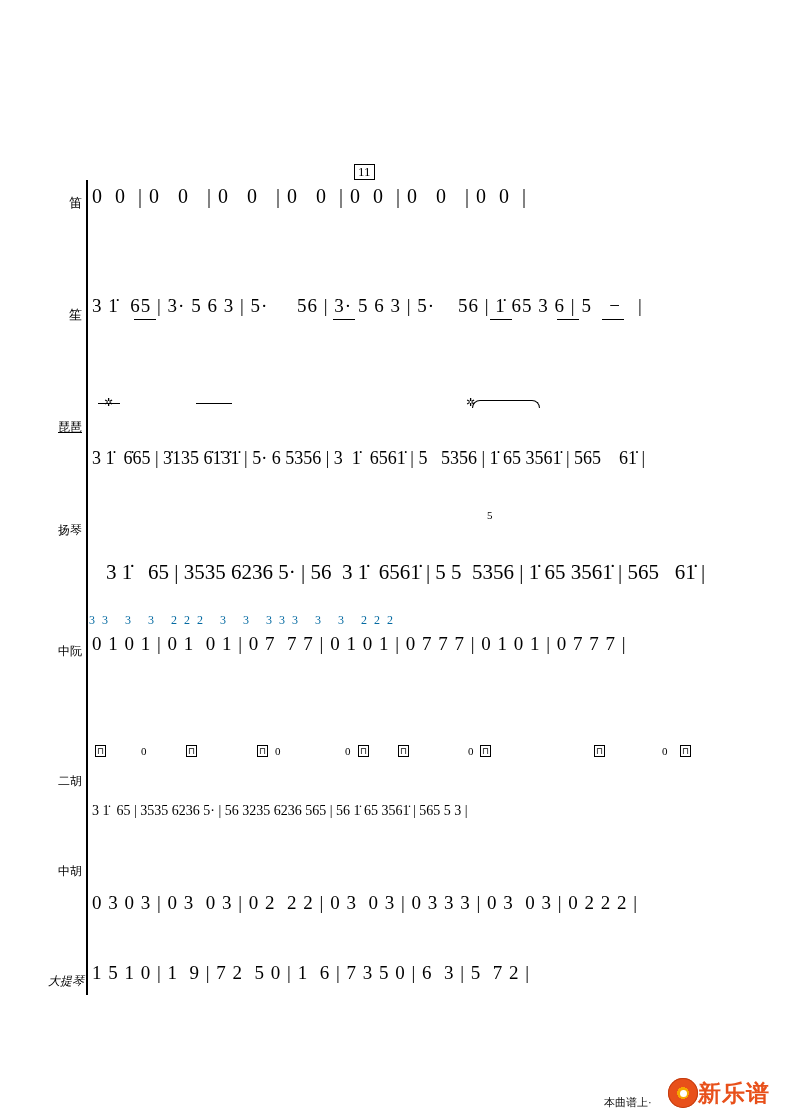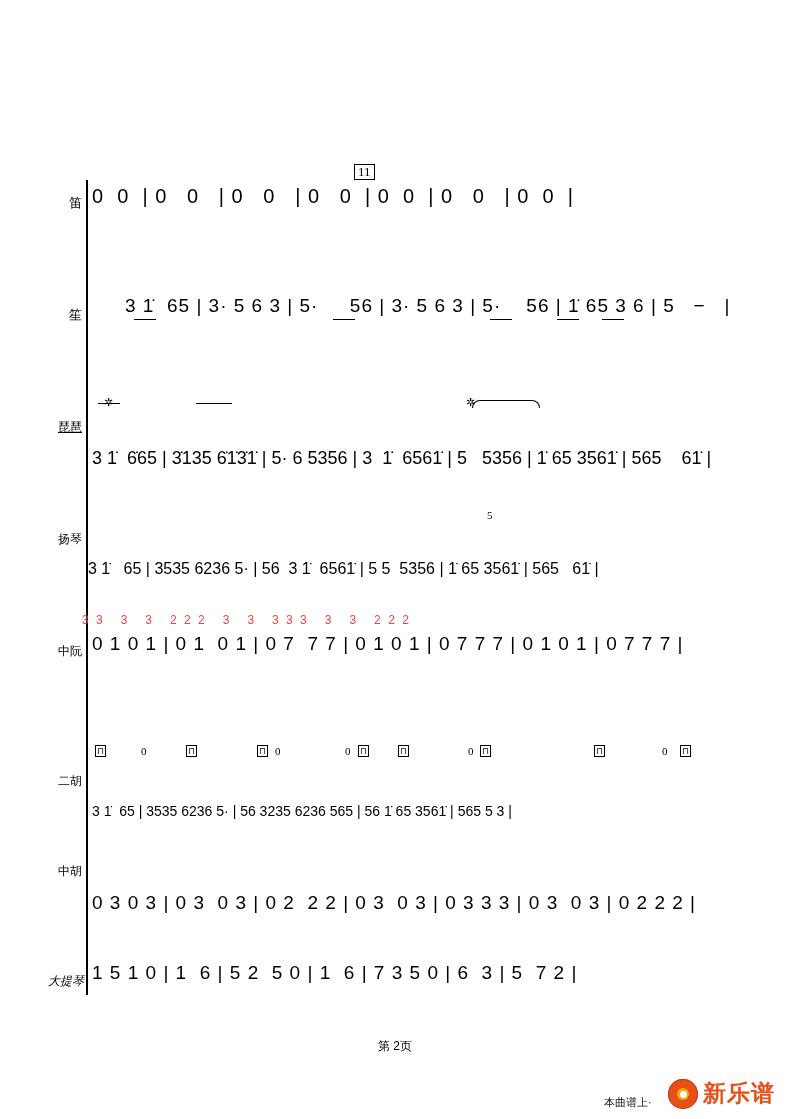--- a/index.html
+++ b/index.html
@@ -51,21 +51,21 @@
   .inst-label.small {
     font-size: 12px;
     left: 22px;
     width: 60px;
   }
   .music {
     position: absolute;
     left: 90px;
     top: 0;
     white-space: pre;
-    font-family: Liberation Sans, sans-serif;
+    font-family: Liberation Serif, serif;
     font-size: 19px;
     letter-spacing: 0px;
   }
   .music.jp {
     font-size: 18px;
     margin-top: 40px;
   }
   
   .brace {
     position: absolute;
@@ -84,22 +84,21 @@
   }
   .footer-left {
     position: absolute;
     font-size: 11px;
     font-family: "Liberation Sans", sans-serif;
     color: #111;
   }
   .logo {
     position: absolute;
     display: flex;
-    align-items: flex-end;
-    gap: 5px;
+    align-items: flex-start;
   }
   .logo-disc {
     width: 30px; height: 30px;
     border-radius: 50%;
     background: radial-gradient(circle at 50% 50%, #f6a800 0 28%, #e8501a 28% 100%);
     position: relative;
     box-shadow: inset 0 0 0 1px #c23c10;
   }
   .logo-disc::after {
     content: "";
@@ -154,48 +153,48 @@
 
   <div class="brace"></div>
 
   <div class="system" style="top:185px;">
     <div class="inst-label" style="top:9px;">笛</div>
     <div class="music" style="top:0px; left:92px; font-size:20px; letter-spacing:1px;">0  0  | 0   0   | 0   0   | 0   0  | 0  0  | 0   0   | 0  0  |</div>
   </div>
 
   <div class="system" style="top:295px;">
     <div class="inst-label" style="top:11px;">笙</div>
-    <div class="music" style="top:0px; left:92px; font-size:19px; letter-spacing:1px;margin-left:33px;">3 1̇  65 | 3· 5 6 3 | 5·     56 | 3· 5 6 3 | 5·    56 | 1̇ 65 3 6 | 5   −   |</div>
+    <div class="music" style="top:0px; left:92px; font-size:19px; letter-spacing:1px;">3 1̇  65 | 3· 5 6 3 | 5·     56 | 3· 5 6 3 | 5·    56 | 1̇ 65 3 6 | 5   −   |</div>
 
     <div style="position:absolute;left:134px;top:24px;width:22px;height:1px;background:#000;"></div>
     <div style="position:absolute;left:333px;top:24px;width:22px;height:1px;background:#000;"></div>
     <div style="position:absolute;left:490px;top:24px;width:22px;height:1px;background:#000;"></div>
     <div style="position:absolute;left:557px;top:24px;width:22px;height:1px;background:#000;"></div>
     <div style="position:absolute;left:602px;top:24px;width:22px;height:1px;background:#000;"></div>
   </div>
 
   <div class="system" style="top:400px;">
     <div class="inst-label small" style="top:19px; text-align:right;text-decoration:underline;">琵琶</div>
     <div class="music jp" style="top:8px; left:92px; font-size:18px; letter-spacing:0px;">3 1̇  6̇65 | 3̇135 6̇1̇3̇1̇ | 5· 6 5356 | 3  1̇  6561̇ | 5   5356 | 1̇ 65 3561̇ | 565    61̇ |</div>
     <div class="orn" style="left:104px; top:-4px;">✲</div>
     <div class="orn" style="left:466px; top:-4px;">✲</div>
     <div class="tie" style="left:472px; top:0px; width:66px;"></div>
     <div style="position:absolute;left:98px;top:3px;width:22px;height:1px;background:#000;"></div>
     <div style="position:absolute;left:196px;top:3px;width:36px;height:1px;background:#000;"></div>
   </div>
 
   <div class="system" style="top:512px;">
-    <div class="inst-label small" style="top:19px;">扬琴</div>
-    <div class="music jp" style="top:8px; left:88px; font-size:16px; letter-spacing:0px;">3 1̇   65 | 3535 6236 5· | 56  3 1̇  6561̇ | 5 5  5356 | 1̇ 65 3561̇ | 565   61̇ |</div>
+    <div class="inst-label small" style="top:10px;">扬琴</div>
+    <div class="music jp" style="top:8px; left:106px; font-size:21px; letter-spacing:0px;">3 1̇   65 | 3535 6236 5· | 56  3 1̇  6561̇ | 5 5  5356 | 1̇ 65 3561̇ | 565   61̇ |</div>
     <div class="sm" style="left:487px; top:-3px;">5</div>
   </div>
 
   <div class="system" style="top:615px;">
     <div class="inst-label small" style="top:28px;">中阮</div>
-    <div class="music" style="top:-2px; left:82px; font-size:12px; letter-spacing:2px; color:#ef4444;">3 3   3   3   2 2 2   3   3   3 3 3   3   3   2 2 2</div>
+    <div class="music" style="top:-2px; left:89px; font-size:12px; letter-spacing:2px; color:#0369a1;">3 3   3   3   2 2 2   3   3   3 3 3   3   3   2 2 2</div>
     <div class="music" style="top:18px; left:92px; font-size:19px; letter-spacing:1px;text-align:right;">0 1 0 1 | 0 1  0 1 | 0 7  7 7 | 0 1 0 1 | 0 7 7 7 | 0 1 0 1 | 0 7 7 7 |</div>
   </div>
 
   <div class="system" style="top:745px;">
     <div class="inst-label small" style="top:28px;">二胡</div>
     <div class="music jp" style="top:18px; left:92px; font-size:14px; letter-spacing:0px;">3 1̇  65 | 3535 6236 5· | 56 3235 6236 565 | 56 1̇ 65 3561̇ | 565 5 3 |</div>
     <div class="boxsm" style="left:95px; top:0px;">⊓</div>
     <div class="boxsm" style="left:186px; top:0px;">⊓</div>
     <div class="boxsm" style="left:257px; top:0px;">⊓</div>
     <div class="boxsm" style="left:358px; top:0px;">⊓</div>
@@ -210,24 +209,23 @@
     <div class="sm" style="left:662px; top:0px;">0</div>
   </div>
 
   <div class="system" style="top:852px;">
     <div class="inst-label small" style="top:11px;">中胡</div>
     <div class="music" style="top:0px; left:92px; font-size:19px; letter-spacing:1px;margin-top:40px;">0 3 0 3 | 0 3  0 3 | 0 2  2 2 | 0 3  0 3 | 0 3 3 3 | 0 3  0 3 | 0 2 2 2 |</div>
   </div>
 
   <div class="system" style="top:962px;">
     <div class="inst-label small" style="top:11px; left:14px; width:70px;font-style:italic;">大提琴</div>
-    <div class="music" style="top:0px; left:92px; font-size:19px; letter-spacing:1px;">1 5 1 0 | 1  6 | 5 2  5 0 | 1  6 | 7 3 5 0 | 6  3 | 5  7 2 |</div>
-  </div>
-
-  <div class="pagenum" style="top:1038px;">第 2页</div>
+    <div class="music" style="top:0px; left:92px; font-size:19px; letter-spacing:1px;">1 5 1 0 | 1  9 | 7 2  5 0 | 1  6 | 7 3 5 0 | 6  3 | 5  7 2 |</div>
+  </div>
+
 
   <div class="footer-left" style="left:604px; top:1095px;">本曲谱上·</div>
 
   <div class="logo" style="left:668px; top:1078px;">
     <div class="logo-disc"></div>
     <div class="logo-text">新乐谱</div>
   </div>
 
 </div>
 

